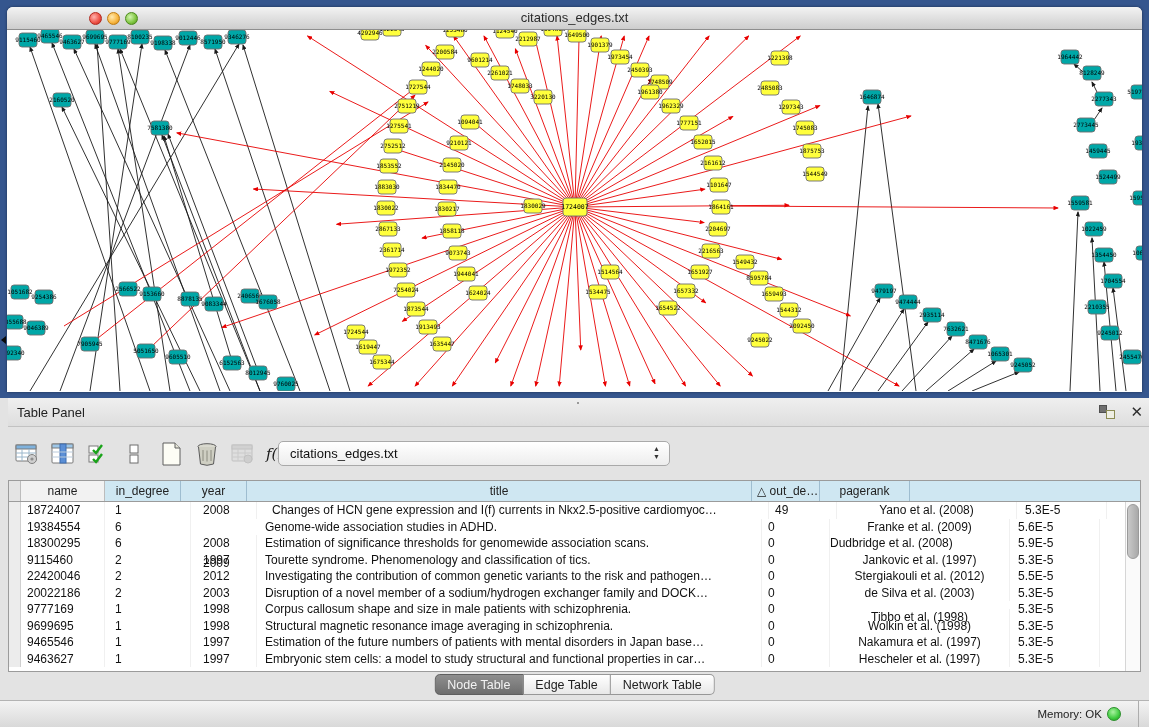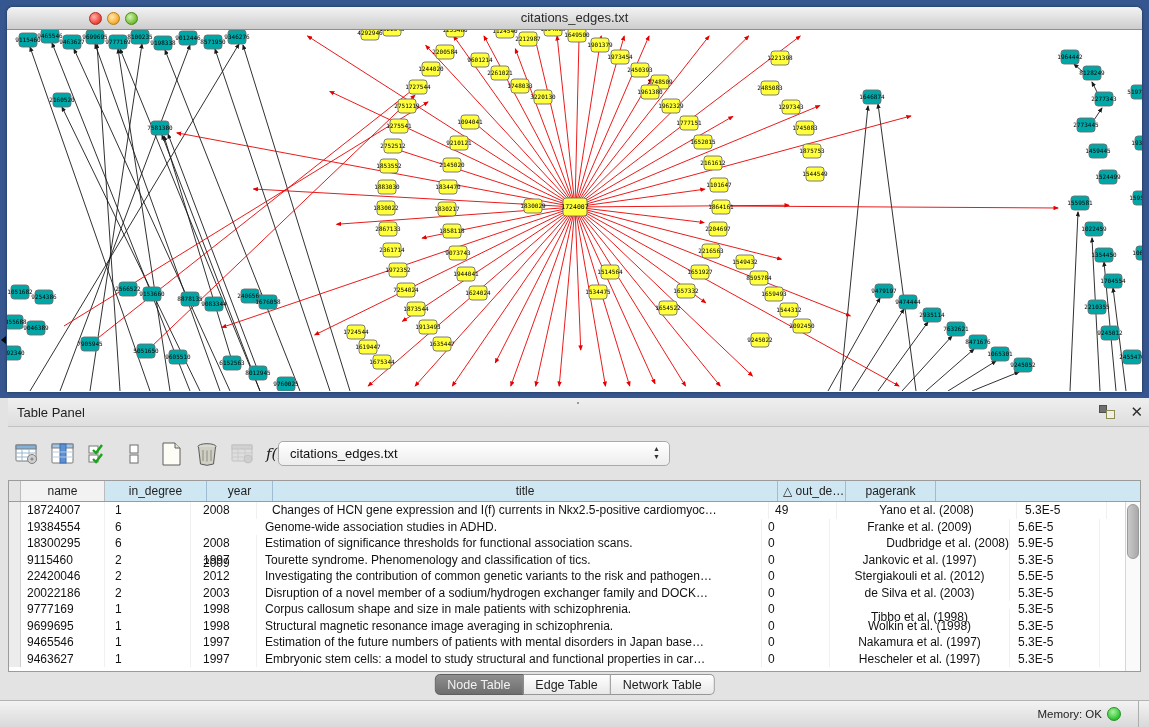--- a/index.html
+++ b/index.html
@@ -509,21 +509,21 @@
 
   <div id="net-select">
     <span>citations_edges.txt</span>
     <span class="arrows">▲<br>▼</span>
   </div>
 
   <div id="table-box">
     <div id="thead">
         <div class="th gutter" style="width: 12px;"></div>
         <div class="th plain" style="width: 84px;">name</div>
-        <div class="th" style="width: 102px;">in_degree</div>
+        <div class="th" style="width: 76px;">in_degree</div>
         <div class="th" style="width: 66px;">year</div>
         <div class="th" style="width: 505px;">title</div>
         <div class="th" style="width: 68px; text-align: left; padding-left: 5px;">△ out_de…</div>
         <div class="th" style="width: 90px;">pagerank</div>
         <div class="th fill"></div>
       </div>
     <div id="tbody">
         <div class="tr">
           <div class="td gutter" style="width: 12px;"></div>
           <div class="td" style="width: 84px; padding-left: 6px;">18724007</div>
@@ -542,23 +542,23 @@
           <div class="td" style="width: 505px; padding-left: 8px;">Genome-wide association studies in ADHD.</div>
           <div class="td" style="width: 68px; padding-left: 6px;">0</div>
           <div class="td" style="width: 180px; text-align: center;">Franke et al. (2009)</div>
           <div class="td" style="width: 90px; padding-left: 8px;">5.6E-5</div>
         </div>
         <div class="tr">
           <div class="td gutter" style="width: 12px;"></div>
           <div class="td" style="width: 84px; padding-left: 6px;">18300295</div>
           <div class="td" style="width: 86px; padding-left: 10px;">6</div>
           <div class="td" style="width: 66px; padding-left: 12px;">2008</div>
-          <div class="td" style="width: 505px; padding-left: 8px;">Estimation of significance thresholds for functional association scans.</div>
-          <div class="td" style="width: 68px; padding-left: 6px;">0</div>
-          <div class="td" style="width: 180px; text-align: right;">Dudbridge et al. (2008)</div>
+          <div class="td" style="width: 505px; padding-left: 8px;">Estimation of significance thresholds for genomewide association scans.</div>
+          <div class="td" style="width: 68px; padding-left: 6px;">0</div>
+          <div class="td" style="width: 180px; text-align: left;">Dudbridge et al. (2008)</div>
           <div class="td" style="width: 90px; padding-left: 8px;">5.9E-5</div>
         </div>
         <div class="tr">
           <div class="td gutter" style="width: 12px;"></div>
           <div class="td" style="width: 84px; padding-left: 6px;">9115460</div>
           <div class="td" style="width: 86px; padding-left: 10px;">2</div>
           <div class="td" style="width: 66px; padding-left: 12px;">1997</div>
           <div class="td" style="width: 505px; padding-left: 8px;">Tourette syndrome. Phenomenology and classification of tics.</div>
           <div class="td" style="width: 68px; padding-left: 6px;">0</div>
           <div class="td" style="width: 180px; text-align: center;">Jankovic et al. (1997)</div>

